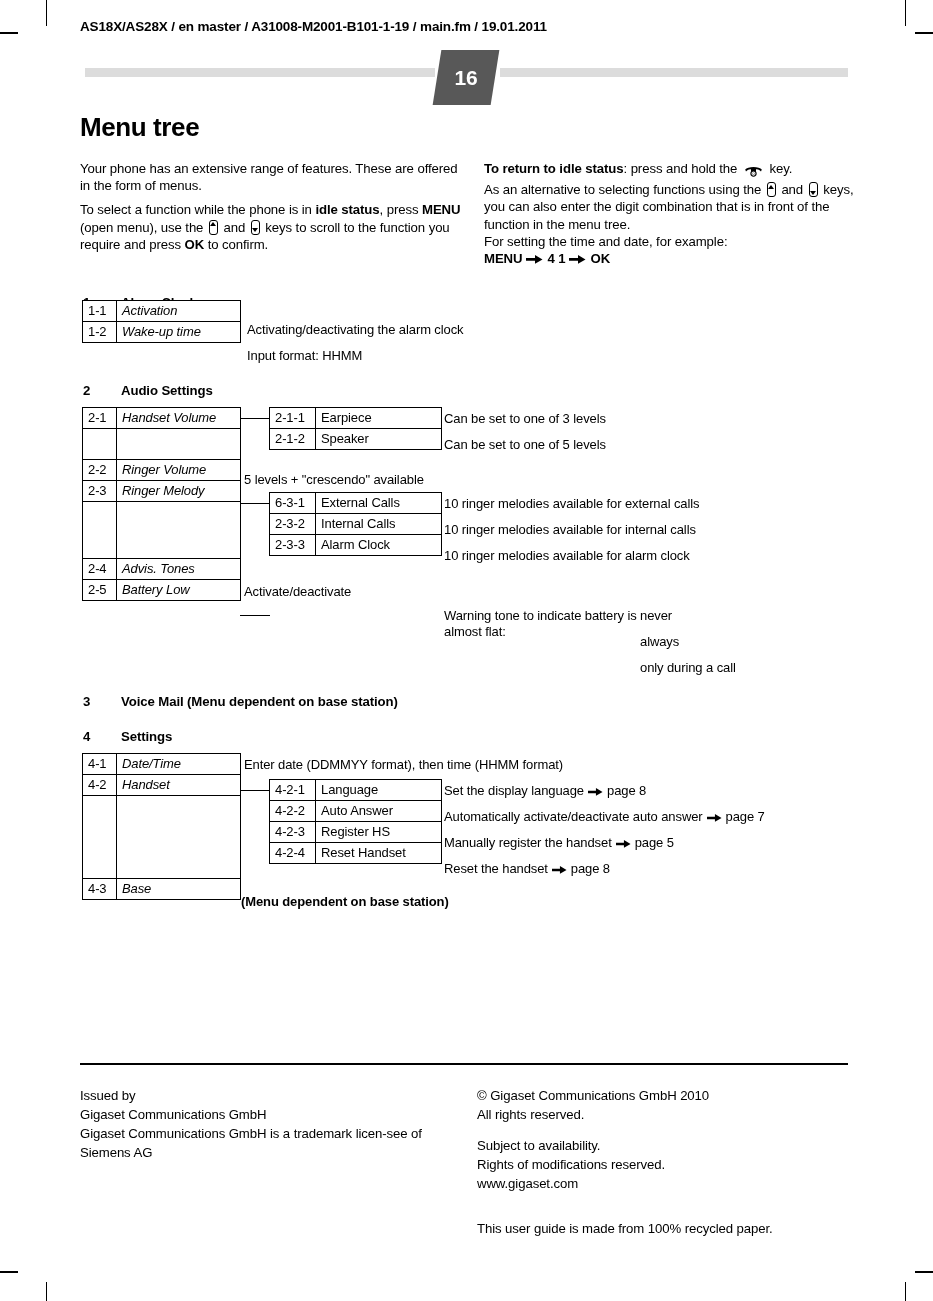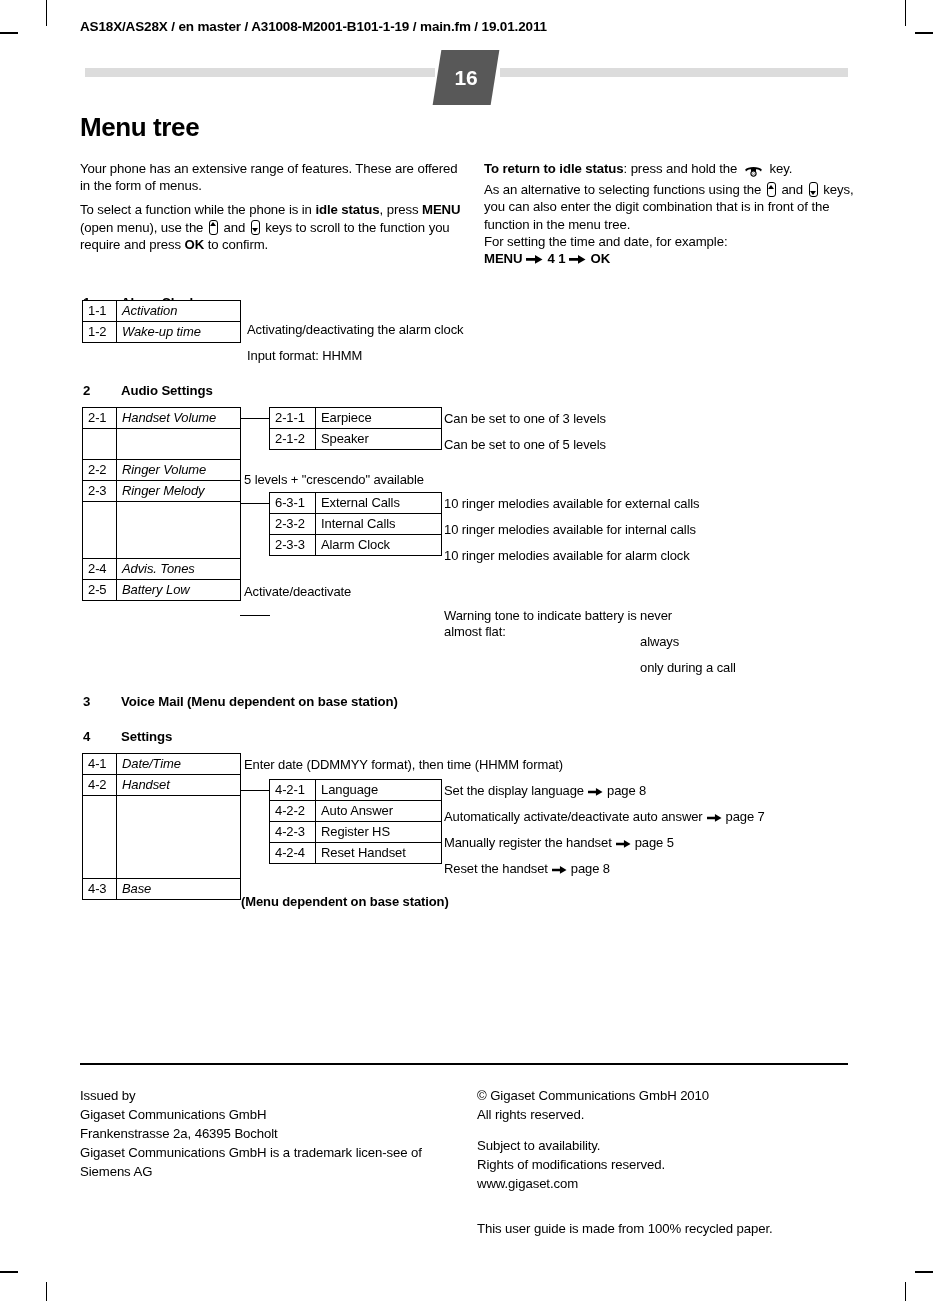--- a/index.html
+++ b/index.html
@@ -333,21 +333,20 @@
         </svg></span><span>page 8</span>
   </div>
 
   <div class="desc bold" style="left:241px; top:894px;">(Menu dependent on base station)</div>
 
   <div class="frule"></div>
 
   <div class="foot foot-left">
     <div>Issued by</div>
     <div>Gigaset Communications GmbH</div>
-    <div>Frankenstrasse 2a, 46395 Bocholt</div>
     <div>Gigaset Communications GmbH is a trademark licen-see of Siemens AG</div>
   </div>
 
   <div class="foot foot-right">
     <p style="margin-top:0;">
       <span>© Gigaset Communications GmbH 2010</span><br>
       <span>All rights reserved.</span>
     </p>
     <p>
       <span>Subject to availability.</span><br>

